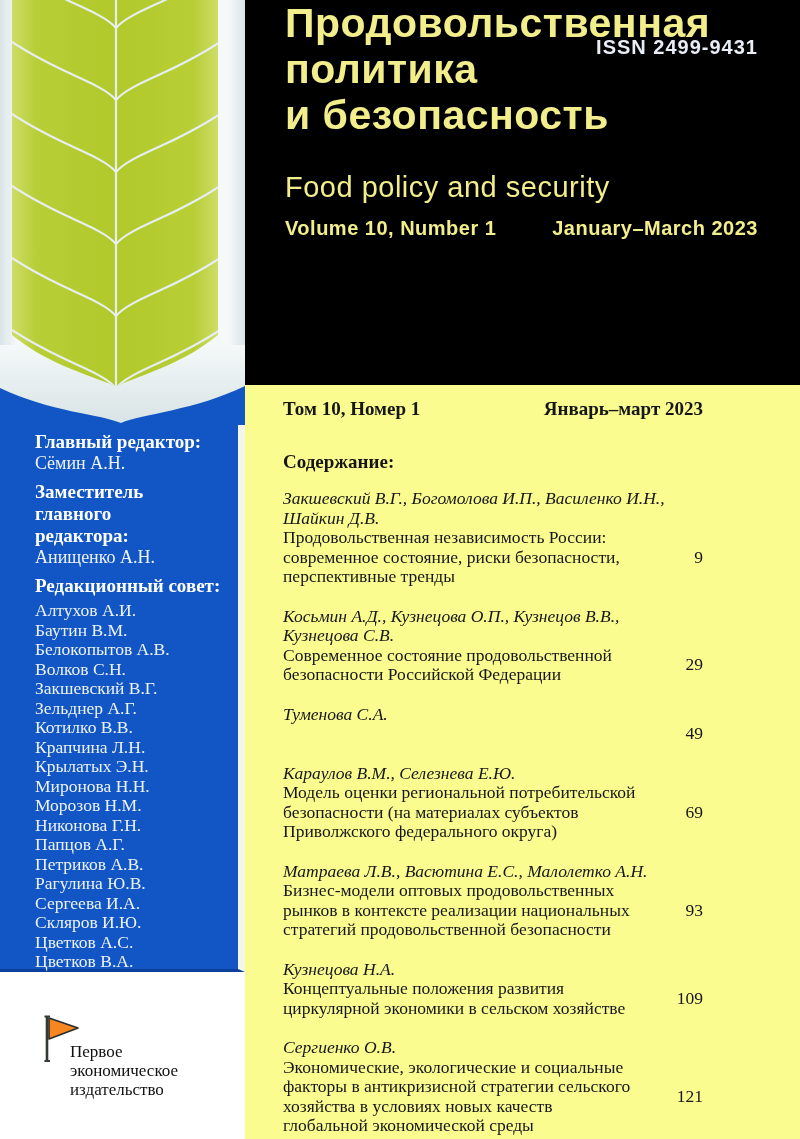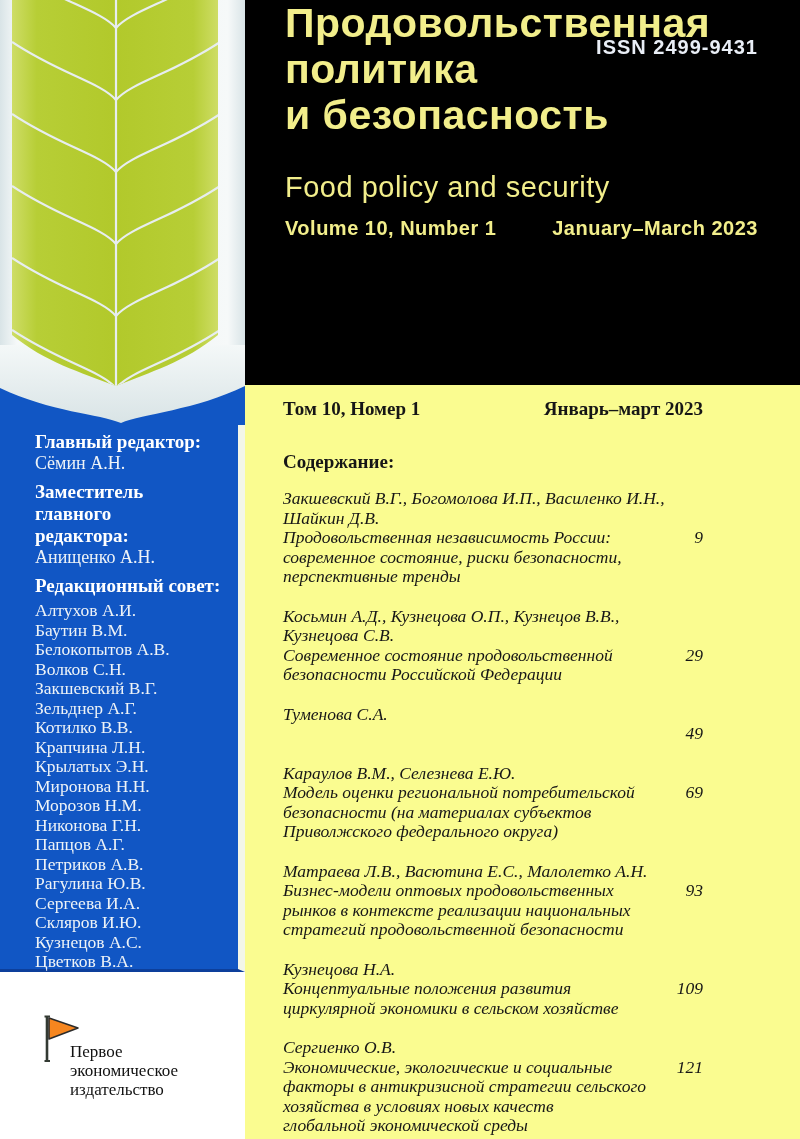--- a/index.html
+++ b/index.html
@@ -53,21 +53,21 @@
   .toc{
     flex:1 1 auto;background:#fafc90;box-sizing:border-box;
     padding:13px 0 8px 38px;color:#161616;
   }
   .toc-inner{width:420px;}
   .toc-head{display:flex;justify-content:space-between;font-weight:bold;font-size:19px;line-height:22px;}
   .contents-label{margin-top:31px;font-weight:bold;font-size:19px;line-height:22px;}
   .entry{margin-top:16px;}
   .entry + .entry{margin-top:20px;}
   .authors{font-style:italic;font-size:17.5px;line-height:19.5px;white-space:pre-line;}
-  .entry-body{display:flex;align-items:flex-start;font-style:italic;}
+  .entry-body{display:flex;align-items:center;}
   .etitle{font-size:17.5px;line-height:19.5px;white-space:pre-line;max-width:372px;}
   .epage{margin-left:auto;font-size:17.5px;line-height:19.5px;padding-left:8px;}
 </style>
 </head>
 <body>
 
 <div class="cover">
 
   <aside class="left-col">
 
@@ -137,21 +137,21 @@
           <div>Крапчина Л.Н.</div>
           <div>Крылатых Э.Н.</div>
           <div>Миронова Н.Н.</div>
           <div>Морозов Н.М.</div>
           <div>Никонова Г.Н.</div>
           <div>Папцов А.Г.</div>
           <div>Петриков А.В.</div>
           <div>Рагулина Ю.В.</div>
           <div>Сергеева И.А.</div>
           <div>Скляров И.Ю.</div>
-          <div>Кузнецов А.С.</div>
+          <div>Цветков А.С.</div>
           <div>Цветков В.А.</div>
           <div>Шарипов С.А.</div>
         </div>
     </section>
 
     <section class="publisher">
       <div class="flag">
         <svg width="42" height="50" viewBox="0 0 42 50" xmlns="http://www.w3.org/2000/svg">
           <line x1="5" y1="2.5" x2="5" y2="47" stroke="#333a33" stroke-width="2.6"></line>
           <line x1="2.5" y1="2.5" x2="8" y2="2.5" stroke="#333a33" stroke-width="2"></line>

